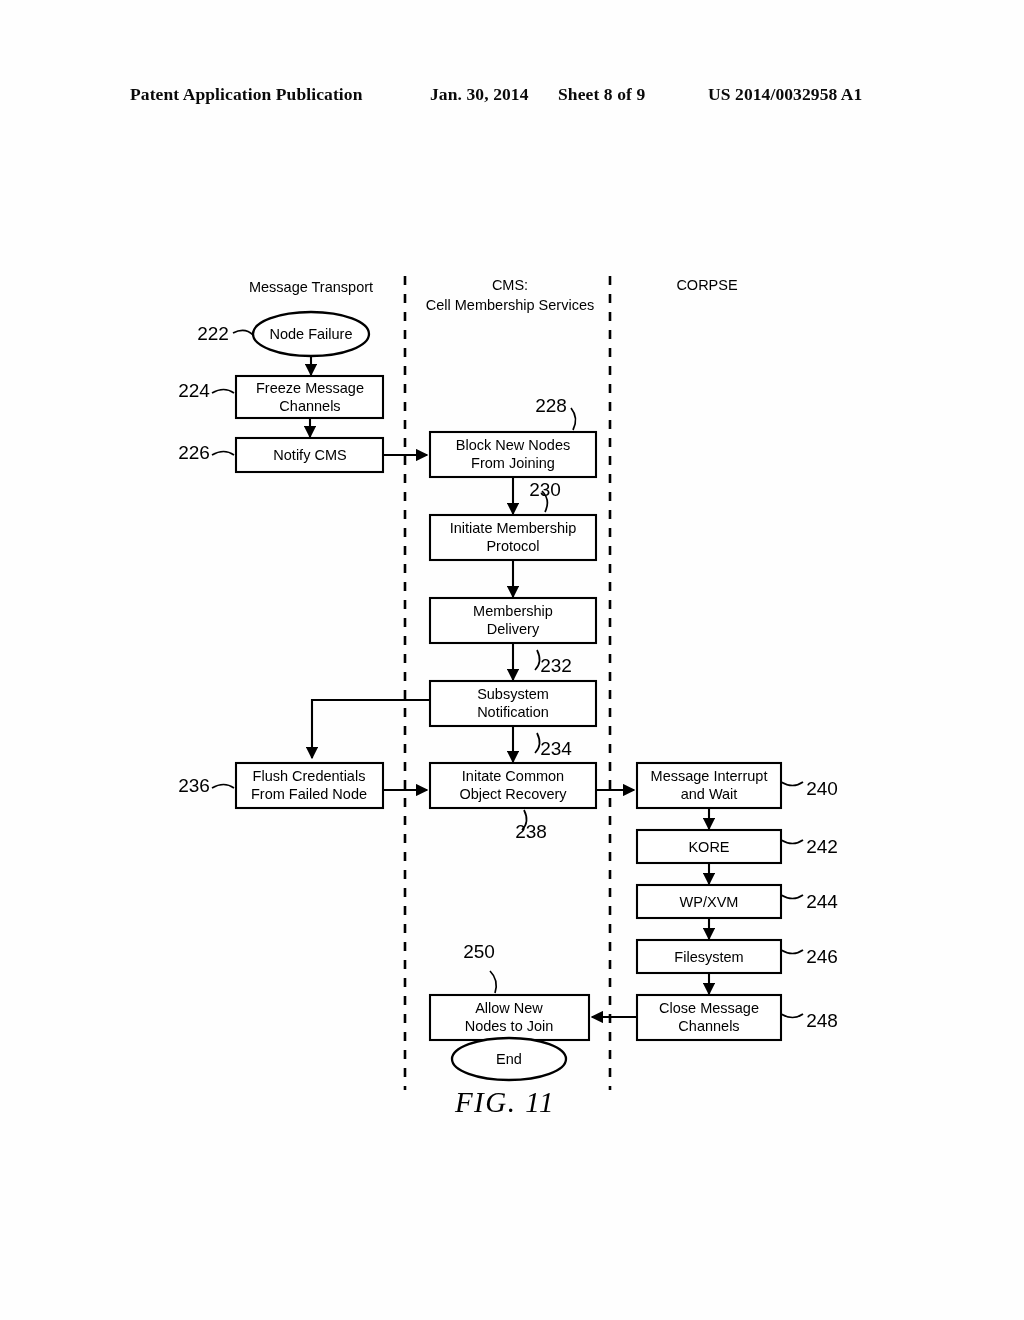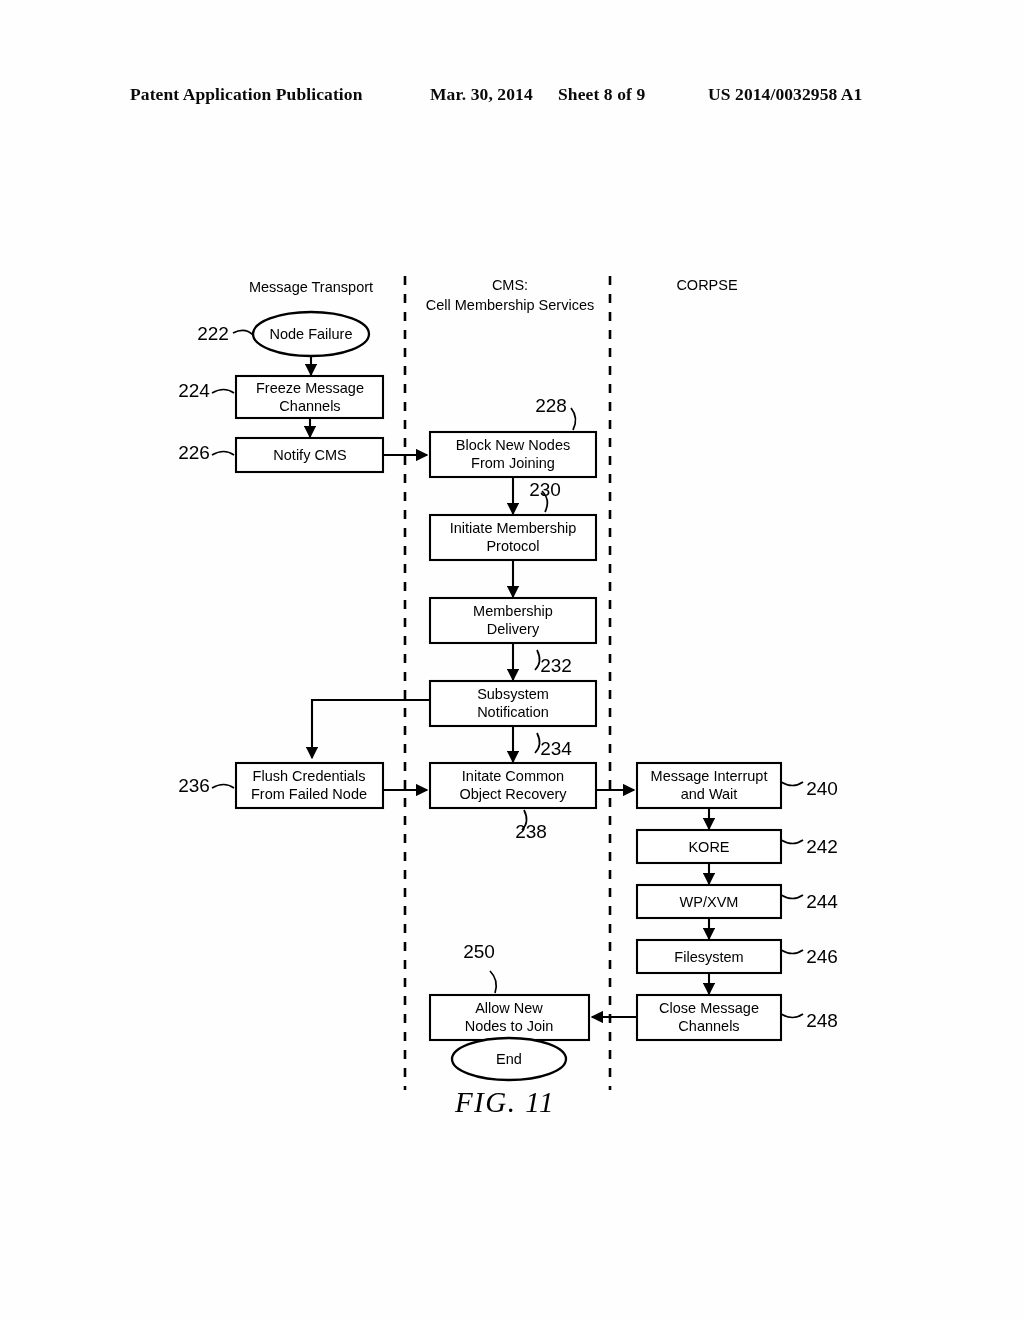--- a/index.html
+++ b/index.html
@@ -109,21 +109,21 @@
     fill: none;
   }
 </style>
 </head>
 <body>
 
 <div class="page">
 
   <div class="pub-header">
     <span class="seg-title">Patent Application Publication</span>
-    <span class="seg-date">Mar. 30, 2014</span>
+    <span class="seg-date">Jan. 30, 2014</span>
     <span class="seg-sheet">Sheet 8 of 9</span>
     <span class="seg-num">US 2014/0032958 A1</span>
   </div>
 
   <div class="figure">
     <svg width="1024" height="1320" viewBox="0 0 1024 1320" xmlns="http://www.w3.org/2000/svg">
       <defs>
         <marker id="arrow" viewBox="0 0 10 10" refX="9" refY="5" markerWidth="6" markerHeight="6" orient="auto-start-reverse">
           <path d="M 0 0 L 10 5 L 0 10 z" fill="#000000"></path>
         </marker>

